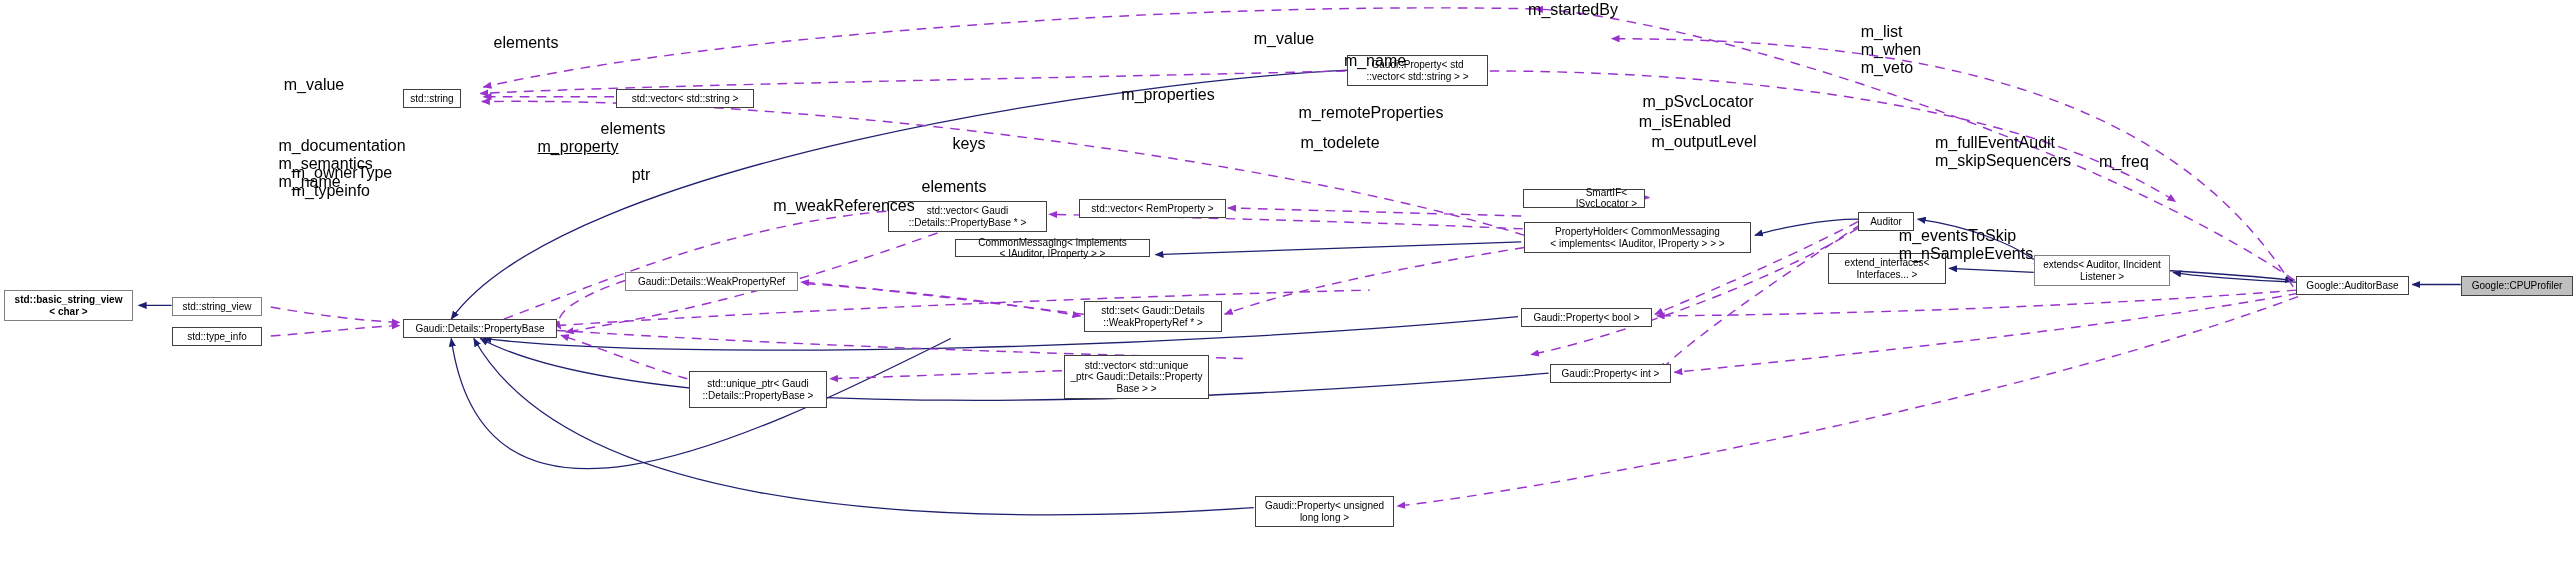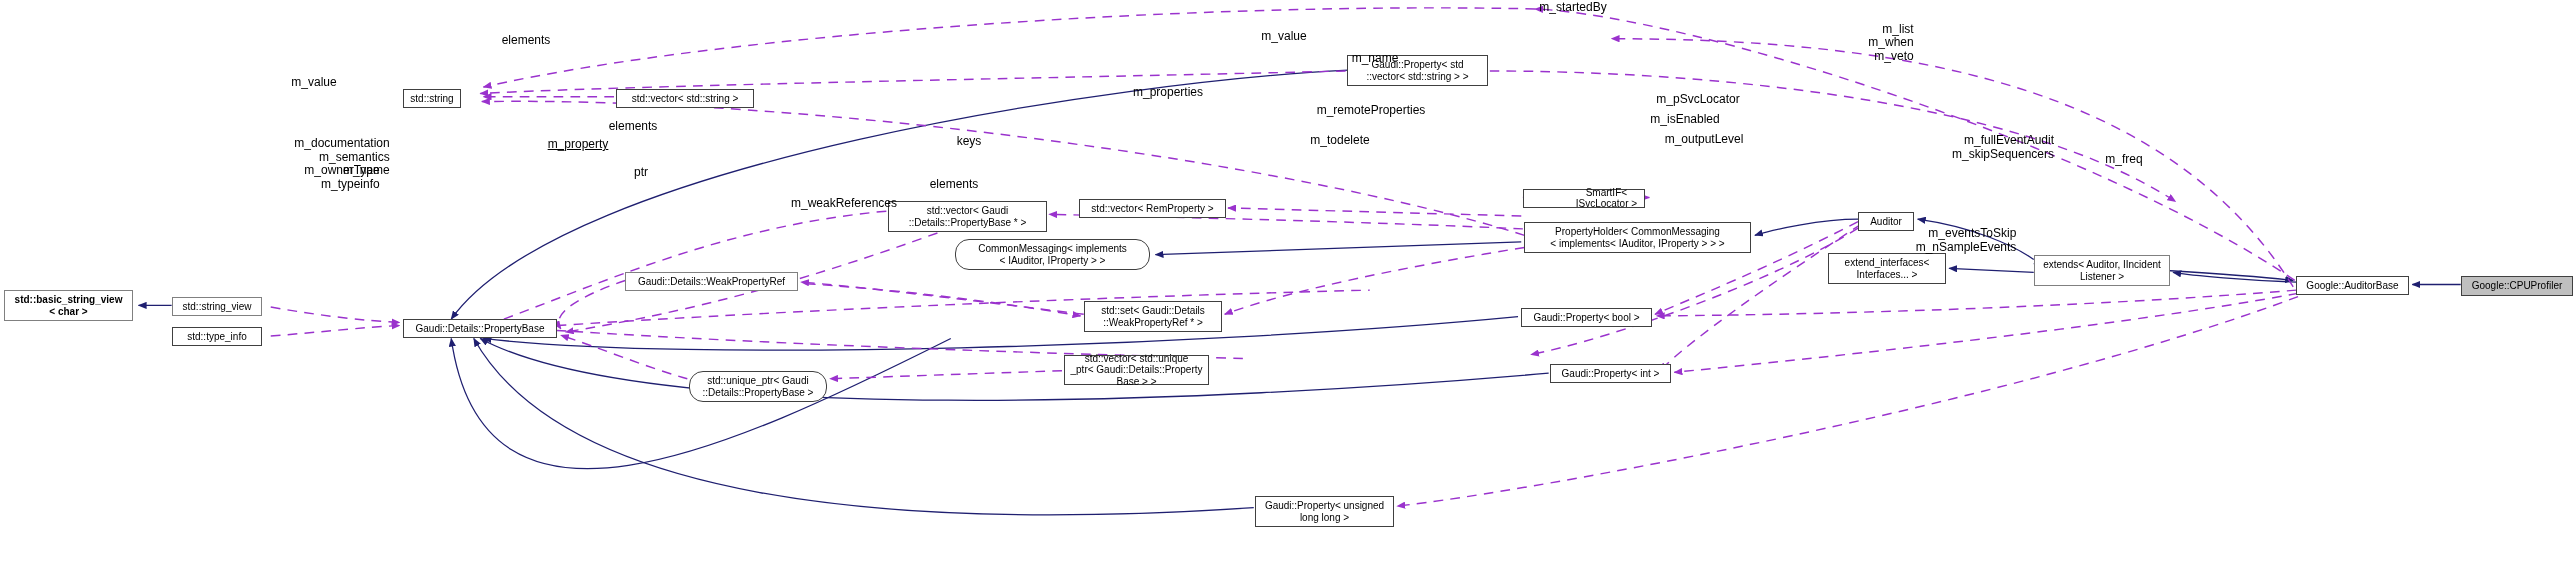--- a/index.html
+++ b/index.html
@@ -42,25 +42,25 @@
   }
   .node.strong {
     border: 1.6px solid #404040;
   }
   .node.current {
     background: #bfbfbf;
     border: 1.6px solid #404040;
   }
   .edge-label {
     position: absolute;
-    font-size: 12px;
+    font-size: 16px;
     line-height: 1.14;
     color: #000000;
     white-space: pre-line;
-    text-align: right;
+    text-align: left;
     transform: translateX(-50%);
     z-index: 4;
     background: transparent;
   }
 </style>
 </head>
 <body>
 
 <div id="diagram">
 
@@ -148,30 +148,30 @@
 
   <div id="nodes">
       <div class="node" style="left: 4px; top: 290px; width: 129px; height: 31px; font-weight: bold;">std::basic_string_view
 &lt; char &gt;</div>
       <div class="node" style="left: 172px; top: 297px; width: 90px; height: 18.5px;">std::string_view</div>
       <div class="node strong" style="left: 172px; top: 327px; width: 90px; height: 18.5px;">std::type_info</div>
       <div class="node strong" style="left: 403px; top: 89px; width: 58px; height: 18.5px;">std::string</div>
       <div class="node strong" style="left: 403px; top: 319px; width: 154px; height: 18.5px;">Gaudi::Details::PropertyBase</div>
       <div class="node strong" style="left: 616px; top: 89px; width: 138px; height: 18.5px;">std::vector&lt; std::string &gt;</div>
       <div class="node" style="left: 625px; top: 272px; width: 173px; height: 18.5px;">Gaudi::Details::WeakPropertyRef</div>
-      <div class="node strong" style="left: 689px; top: 371px; width: 138px; height: 31px; border-radius: 14px;">std::unique_ptr&lt; Gaudi
+      <div class="node strong" style="left: 689px; top: 371px; width: 138px; height: 37px;">std::unique_ptr&lt; Gaudi
 ::Details::PropertyBase &gt;</div>
       <div class="node strong" style="left: 888px; top: 201px; width: 159px; height: 31px;">std::vector&lt; Gaudi
 ::Details::PropertyBase * &gt;</div>
-      <div class="node strong" style="left: 955px; top: 239px; width: 195px; height: 31px; border-radius: 14px;">CommonMessaging&lt; implements
+      <div class="node strong" style="left: 955px; top: 239px; width: 195px; height: 18px;">CommonMessaging&lt; implements
 &lt; IAuditor, IProperty &gt; &gt;</div>
       <div class="node strong" style="left: 1079px; top: 199px; width: 147px; height: 18.5px;">std::vector&lt; RemProperty &gt;</div>
       <div class="node strong" style="left: 1084px; top: 301px; width: 138px; height: 31px;">std::set&lt; Gaudi::Details
 ::WeakPropertyRef * &gt;</div>
-      <div class="node strong" style="left: 1064px; top: 355px; width: 145px; height: 30px;">std::vector&lt; std::unique
+      <div class="node strong" style="left: 1064px; top: 355px; width: 145px; height: 44px;">std::vector&lt; std::unique
 _ptr&lt; Gaudi::Details::Property
 Base &gt; &gt;</div>
       <div class="node strong" style="left: 1255px; top: 496px; width: 139px; height: 31px;">Gaudi::Property&lt; unsigned
  long long &gt;</div>
       <div class="node strong" style="left: 1347px; top: 55px; width: 141px; height: 31px;">Gaudi::Property&lt; std
 ::vector&lt; std::string &gt; &gt;</div>
       <div class="node strong" style="left: 1521px; top: 308px; width: 131px; height: 18.5px;">Gaudi::Property&lt; bool &gt;</div>
       <div class="node strong" style="left: 1550px; top: 364px; width: 121px; height: 18.5px;">Gaudi::Property&lt; int &gt;</div>
       <div class="node strong" style="left: 1523px; top: 189px; width: 122px; height: 18.5px; padding-left: 48px;">SmartIF&lt; ISvcLocator &gt;</div>
       <div class="node strong" style="left: 1524px; top: 222px; width: 227px; height: 31px;">PropertyHolder&lt; CommonMessaging

